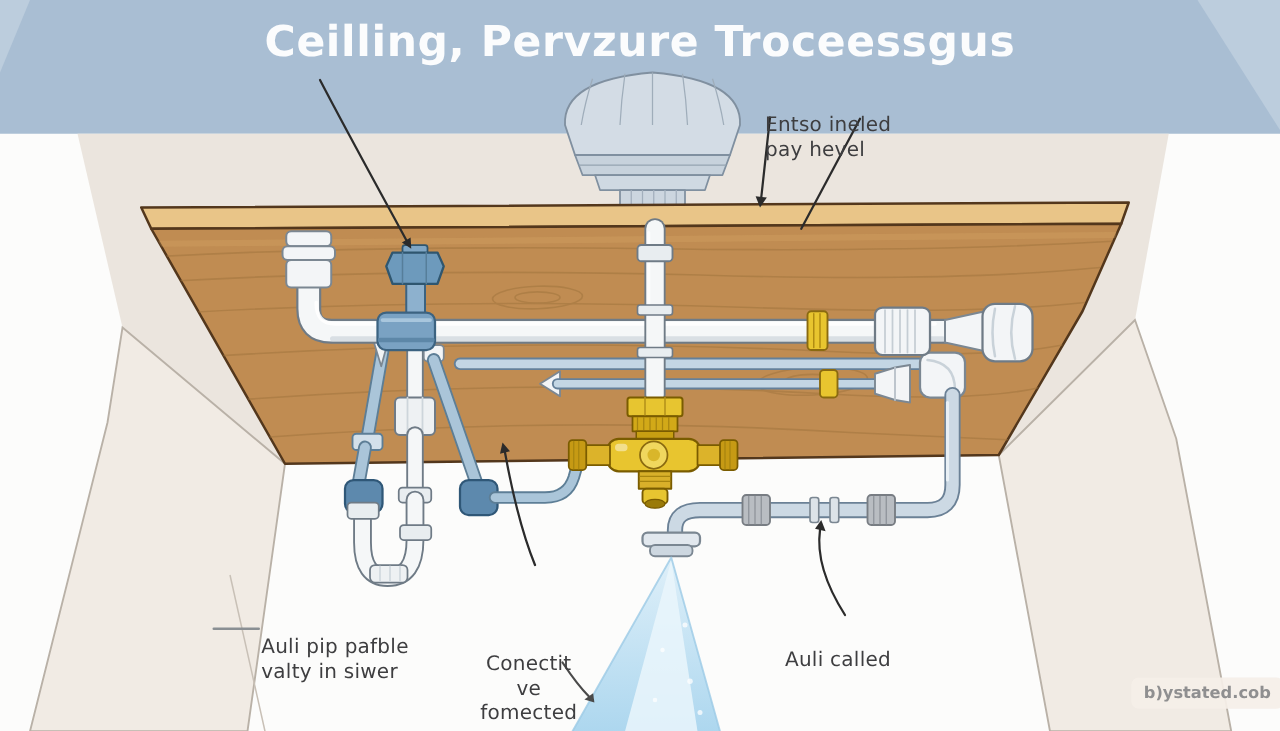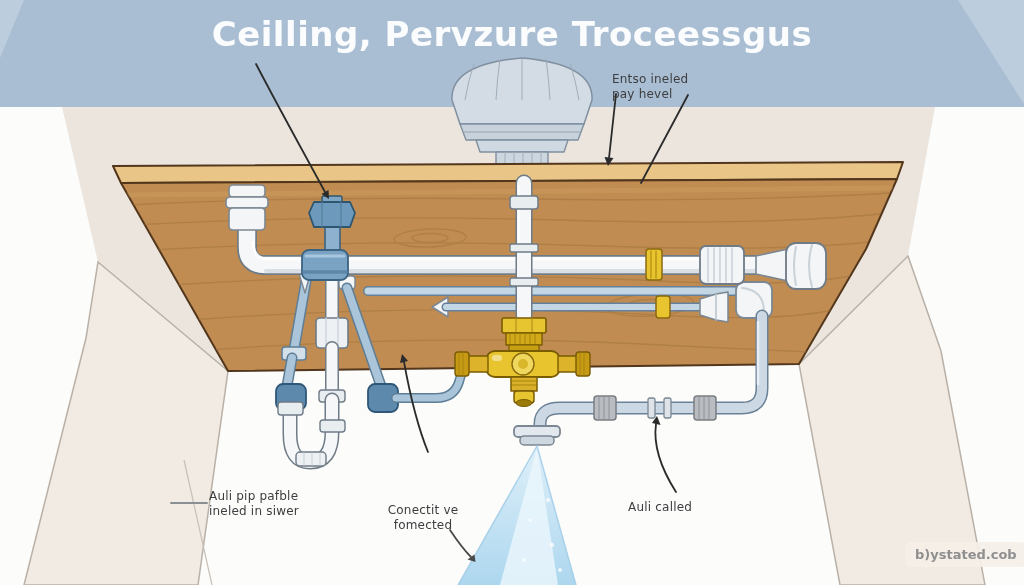--- a/index.html
+++ b/index.html
@@ -12,22 +12,22 @@
   .f-ceiling{fill:var(--ceiling_blue,#a9bed3)}
   .f-ceiling-lt{fill:var(--ceiling_blue_light,#bccddd)}
   .f-wall{fill:var(--wall_beige,#ebe5de)}
   .f-panel{fill:var(--panel_beige,#f1ebe4)}
   .f-wood{fill:var(--wood_brown,#c08c52)}
   .f-woodedge{fill:var(--wood_edge,#e9c588)}
   .f-brass{fill:var(--brass_gold,#e8c52f)}
   .st-bluefill{stroke:var(--pipe_blue,#c3d6e4)}
   .st-whitefill{stroke:var(--pipe_white,#f5f7f8)}
   .label{
-    position:absolute;font-size:12px;line-height:1.22;
-    color:var(--label_ink,#3e3e40);white-space:pre-line;letter-spacing:.2px;
+    position:absolute;font-size:16px;line-height:1.22;
+    color:var(--label_ink,#3e3e40);white-space:pre-line;letter-spacing:.2px;margin-top:18px;
   }
   .label.center{text-align:center}
   .title{
     position:absolute;top:14px;left:112px;width:800px;text-align:center;
     font-size:34px;font-weight:bold;color:var(--title_white,#fbfcfd);
     letter-spacing:.5px;
   }
   .watermark{
     position:absolute;left:905px;top:542px;padding:5px 10px;border-radius:6px;
     background:rgba(245,239,232,.92);color:#8f8f90;font-size:13px;font-weight:600;
@@ -255,20 +255,20 @@
     </g>
     <path d="M171,503 H207" stroke="#8a8f93" stroke-width="2"></path>
   </g>
 </svg>
 
 <div class="title">Ceilling, Pervzure Troceessgus</div>
 
 <div class="label" style="left:612px;top:72px">Entso ineled
 pay hevel</div>
 <div class="label" style="left:209px;top:489px">Auli pip pafble
-ineled in siwer</div>
+valty in siwer</div>
 <div class="label center" style="left:378px;top:503px;width:90px">Conectit ve
 fomected</div>
 <div class="label" style="left:628px;top:500px">Auli called</div>
 
 <div class="watermark">b)ystated.cob</div>
 
 </div>
 
 </body></html>

